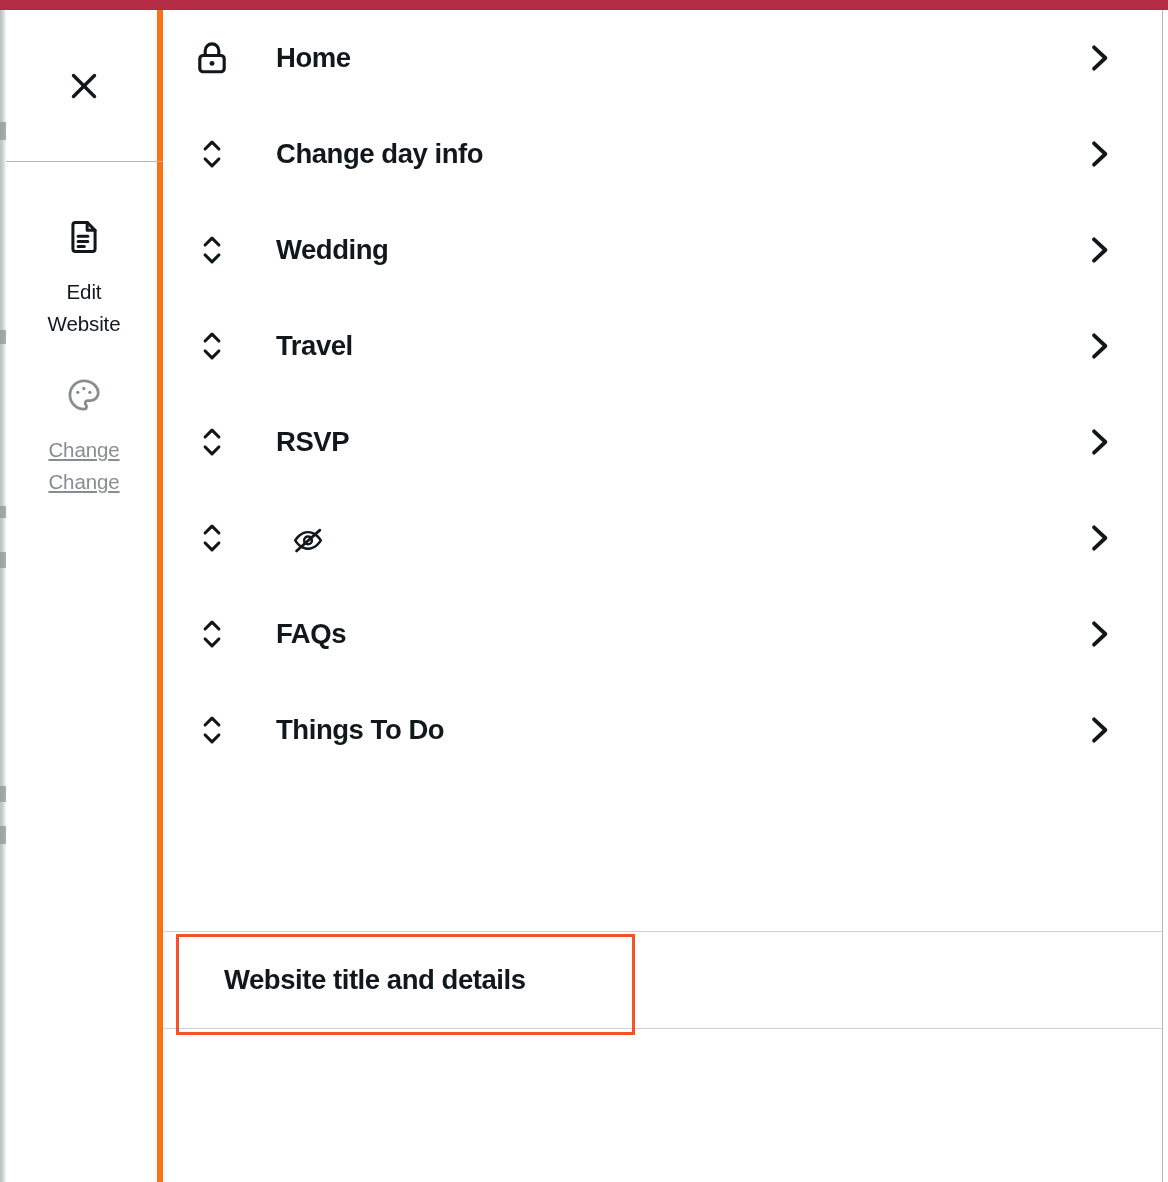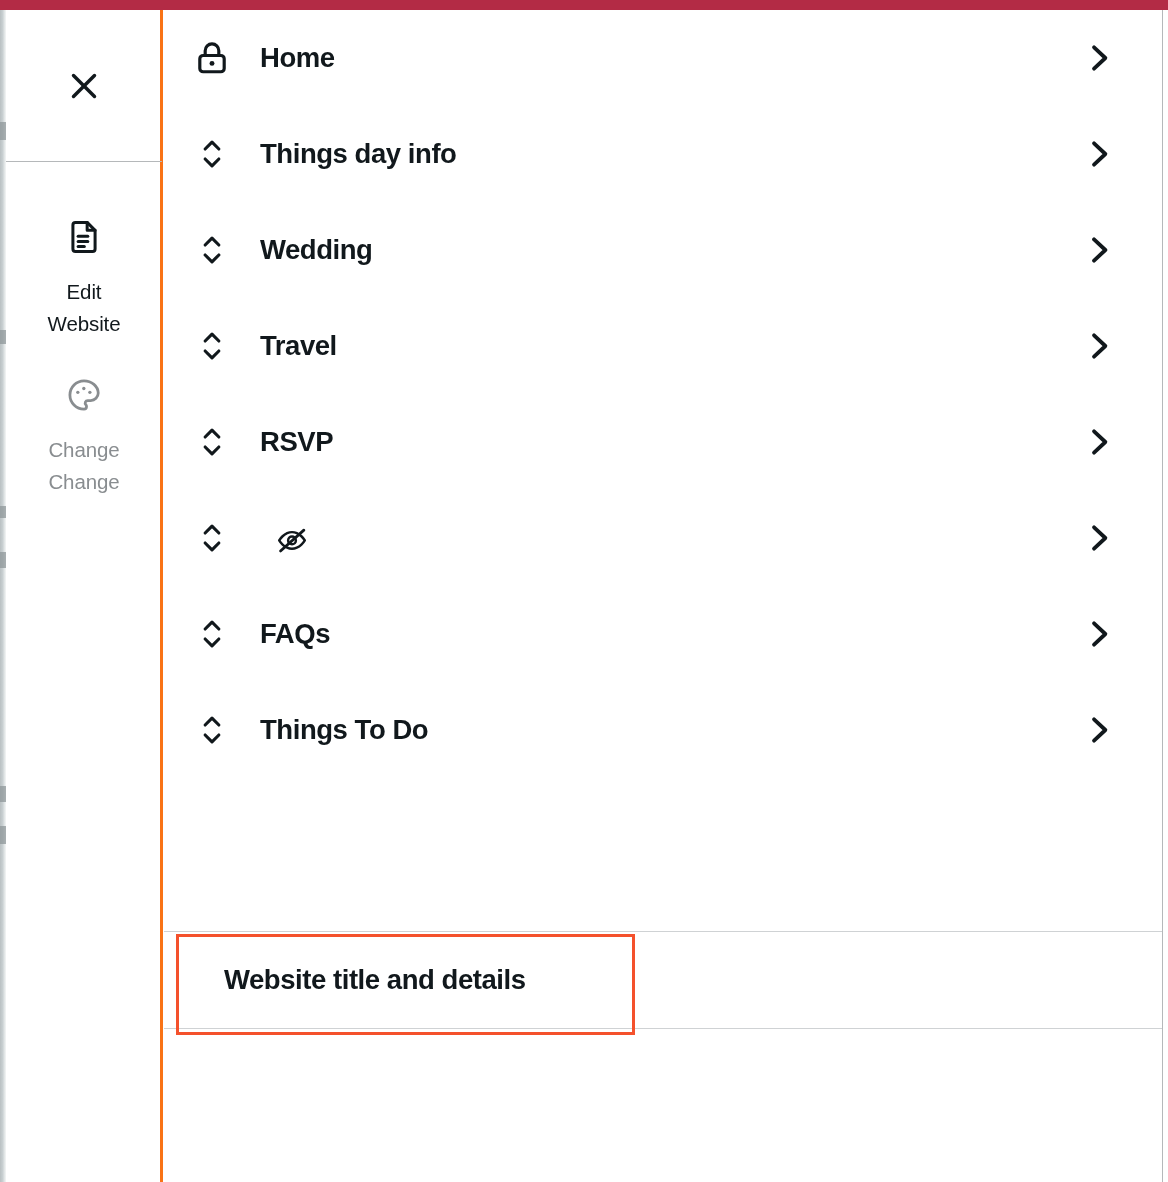--- a/index.html
+++ b/index.html
@@ -44,21 +44,21 @@
     background: #b32b45;
   }
 
   
   .rail {
     position: absolute;
     left: 6px; top: 10px;
     width: 157px;
     height: 1172px;
     background: #ffffff;
-    border-right: 3px solid #f97316;
+    border-right: 6px solid #f97316;
   }
 
   .rail-close {
     position: absolute;
     left: 0; top: 0;
     width: 156px; height: 152px;
     display: flex;
     align-items: center;
     justify-content: center;
     border-bottom: 1px solid #b5b8ba;
@@ -81,21 +81,21 @@
     text-align: center;
   }
   .rail-item .rail-icon { display: block; }
   .rail-item .rail-label {
     font-size: 20.5px;
     line-height: 32px;
     letter-spacing: -0.1px;
     max-width: 110px;
   }
   .rail-item.active .rail-label { color: #11181c; }
-  .rail-item.inactive .rail-label { color: #898d90; }
+  .rail-item.inactive .rail-label { color: #898d90; text-decoration: underline; }
 
   #rail-edit   { margin-top: 56px; }
   #rail-edit .rail-icon { margin-bottom: 16px; }
   #rail-design { margin-top: 36px; }
   #rail-design .rail-icon { margin-bottom: 16px; }
 
   
   .panel {
     position: absolute;
     left: 164px; top: 10px;
@@ -111,20 +111,21 @@
     left: 0; top: 0;
     width: 998px;
   }
 
   .nav-row {
     position: relative;
     height: 96px;
     display: flex;
     align-items: center;
     cursor: pointer;
+    gap: 16px;
   }
 
   .handle-cell {
     width: 96px;
     min-width: 96px;
     display: flex;
     align-items: center;
     justify-content: center;
   }
 
@@ -278,21 +279,21 @@
         </div>
         <div class="nav-row">
           <div class="handle-cell">
             <span style="display: inline-flex; align-items: center;">
               <svg width="30" height="38" viewBox="0 0 24 30" fill="none" stroke="#11181c" stroke-width="2.5" stroke-linecap="round" stroke-linejoin="round">
                 <polyline points="6.5,11 12,5.5 17.5,11"></polyline>
                 <polyline points="6.5,19 12,24.5 17.5,19"></polyline>
               </svg>
             </span>
           </div>
-          <span class="nav-label">Things day info</span>
+          <span class="nav-label">Change day info</span>
           <div class="nav-chevron">
             <span style="display: inline-flex; align-items: center;">
               <svg width="34" height="34" viewBox="0 0 24 24" fill="none" stroke="#11181c" stroke-width="2.7" stroke-linecap="round" stroke-linejoin="round">
                 <polyline points="8.5,4.5 16.5,12 8.5,19.5"></polyline>
               </svg>
             </span>
           </div>
         </div>
         <div class="nav-row">
           <div class="handle-cell">

